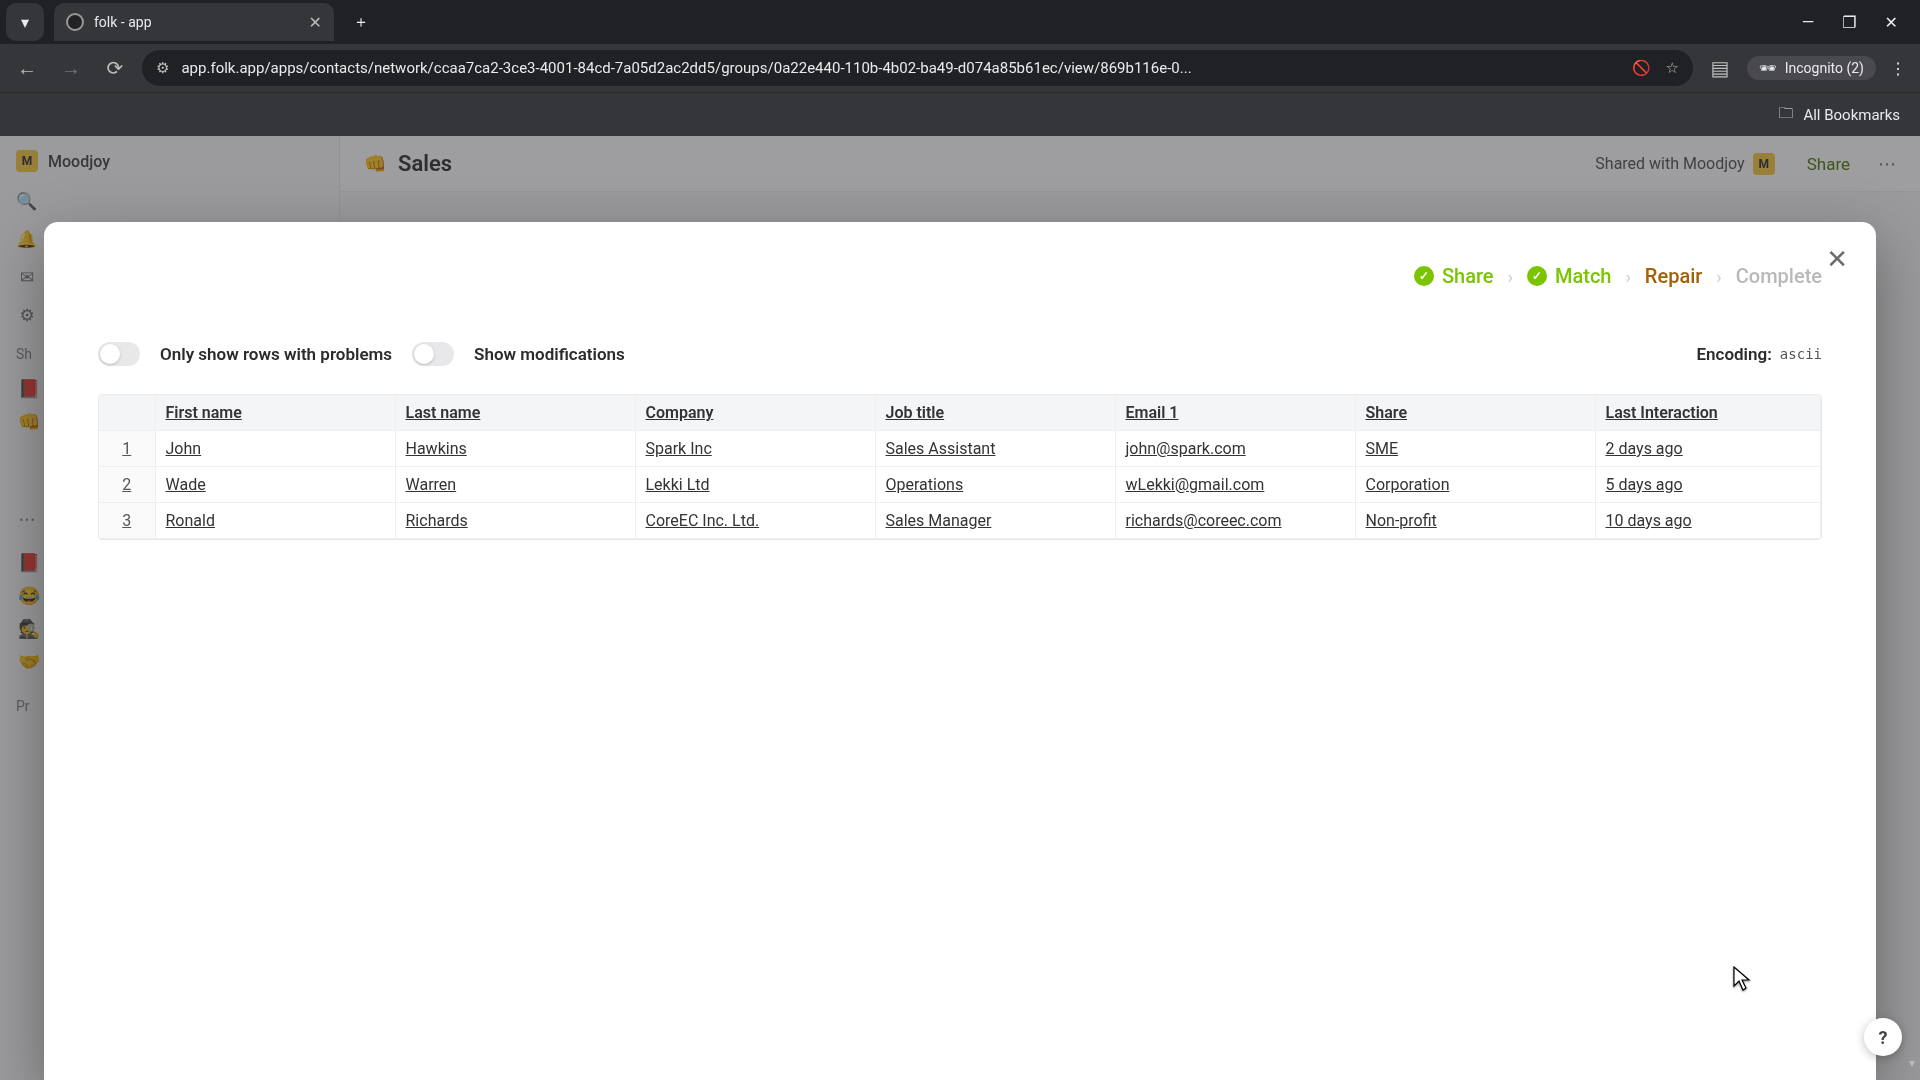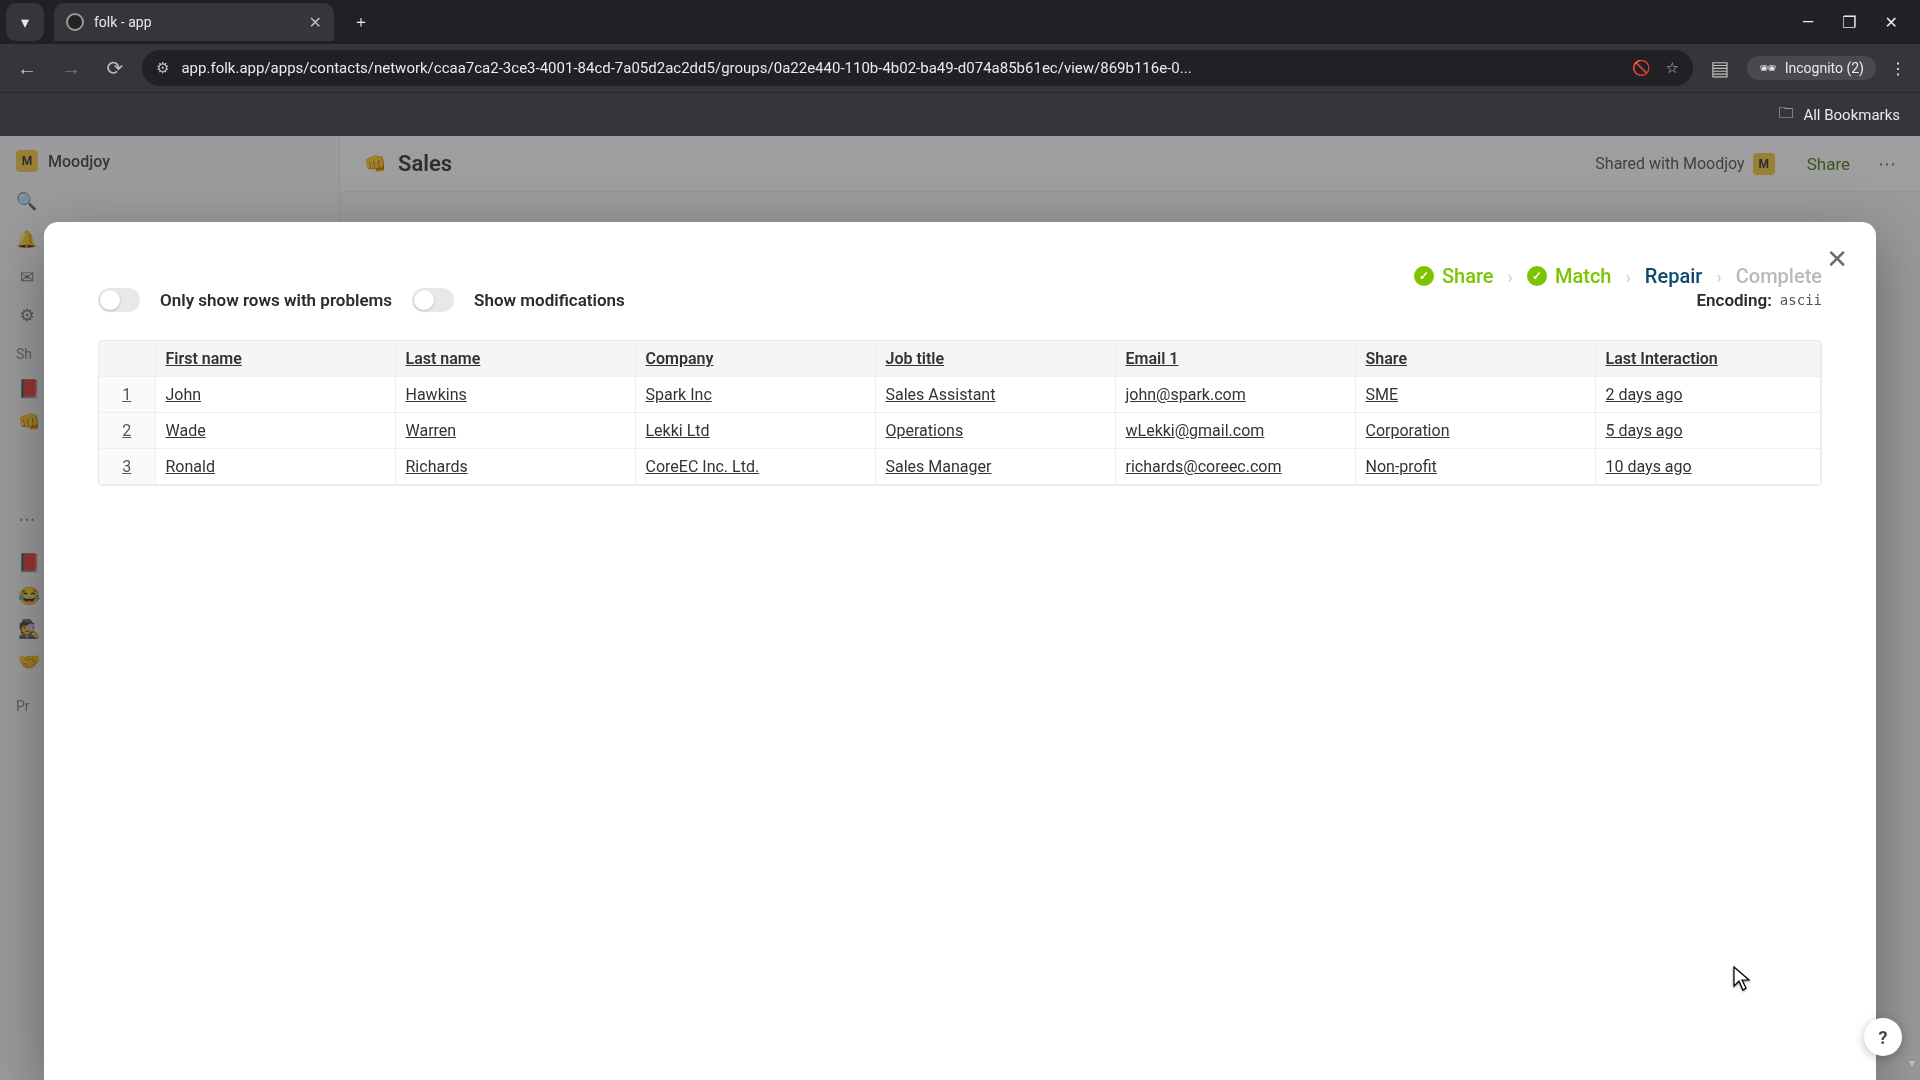--- a/index.html
+++ b/index.html
@@ -44,26 +44,26 @@
   .dim { position:absolute; top:136px; left:0; right:0; bottom:0; background:rgba(40,40,45,0.45); }
 
   
   .modal { position:absolute; top:222px; left:44px; right:44px; bottom:0; background:#fff; border-radius:14px 14px 0 0; box-shadow:0 20px 60px rgba(0,0,0,0.35); padding:42px 54px 0; overflow:hidden; }
   .modal-close { position:absolute; top:22px; right:28px; font-size:26px; color:#6c6c6c; }
   .modal-header { display:flex; align-items:center; }
   .modal-title { font-size:32px; font-weight:600; color:#2b2b2b; letter-spacing:-0.5px; }
   .steps { margin-left:auto; display:flex; align-items:center; gap:14px; font-size:20px; }
   .step { display:flex; align-items:center; gap:8px; font-weight:500; }
   .step.done { color:#7ac400; }
-  .step.active { color:#0c4a6e; }
+  .step.active { color:#a16207; }
   .step.pending { color:#b9b9b9; }
   .check-circle { width:20px; height:20px; border-radius:50%; background:#7ac400; color:#fff; display:flex; align-items:center; justify-content:center; font-size:12px; font-weight:700; }
   .chev { color:#cfcfcf; font-size:18px; }
 
-  .options-row { display:flex; align-items:center; gap:20px; font-size:17px; color:#2b2b2b; font-weight:600; }
+  .options-row { margin-top:54px; display:flex; align-items:center; gap:20px; font-size:17px; color:#2b2b2b; font-weight:600; }
   .toggle { width:42px; height:24px; background:#e8e8ea; border-radius:12px; position:relative; }
   .toggle::after { content:""; position:absolute; top:2px; left:2px; width:20px; height:20px; background:#fff; border-radius:50%; box-shadow:0 1px 3px rgba(0,0,0,0.2); }
   .encoding { margin-left:auto; display:flex; align-items:center; gap:8px; font-weight:600; }
   .encoding .val { font-weight:400; color:#555; font-family: ui-monospace, Menlo, monospace; font-size:14px; }
 
   .grid { margin-top:28px; border:1px solid #e8e8e8; border-radius:4px; overflow:hidden; font-size:16px; color:#333; }
   table { width:100%; border-collapse:collapse; table-layout:fixed; }
   th, td { text-align:left; padding:8px 10px; border-bottom:1px solid #efefef; border-right:1px solid #efefef; white-space:nowrap; overflow:hidden; text-overflow:ellipsis;text-decoration:underline; }
   th { background:#f3f5f7; font-weight:600; color:#333; }
   .rownum-h { width:56px; background:#f3f5f7; }

